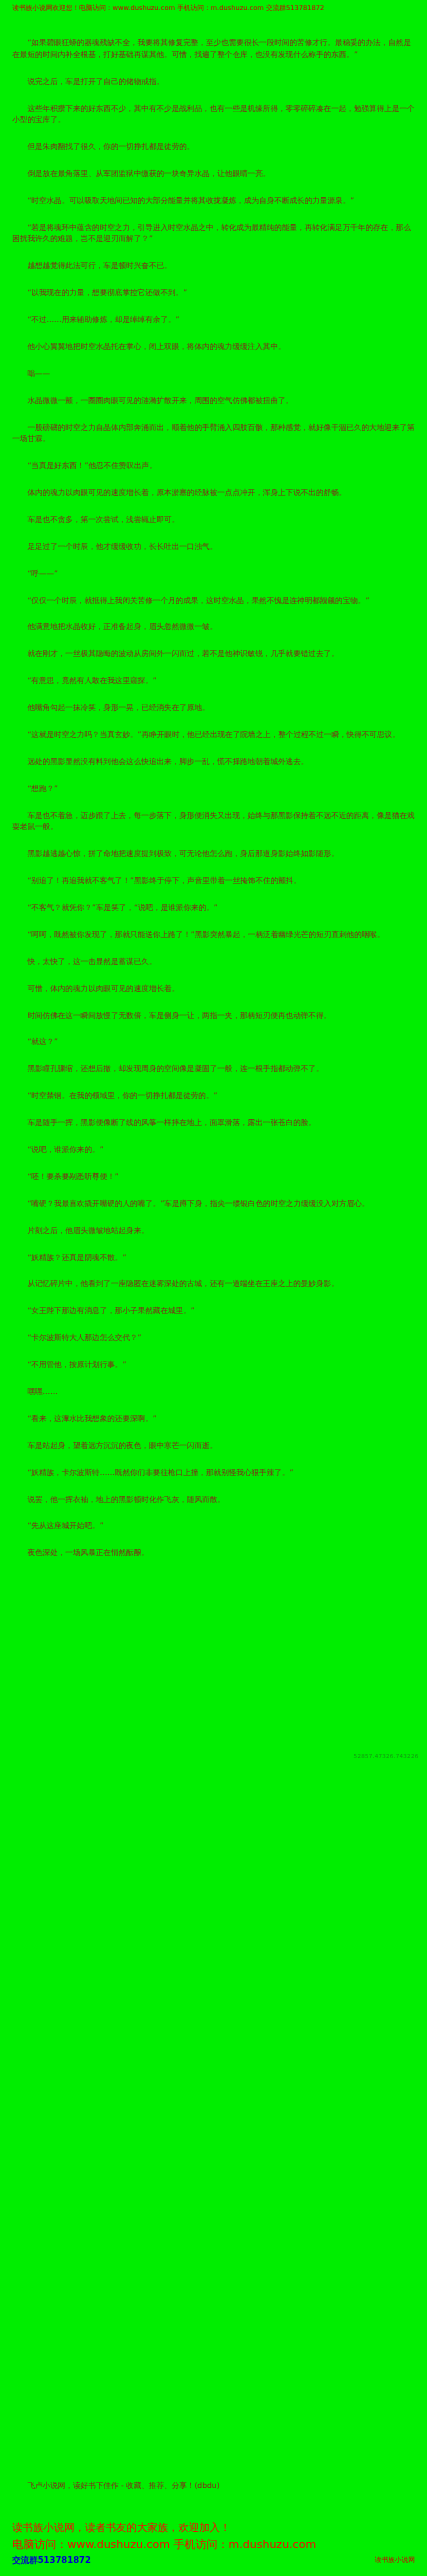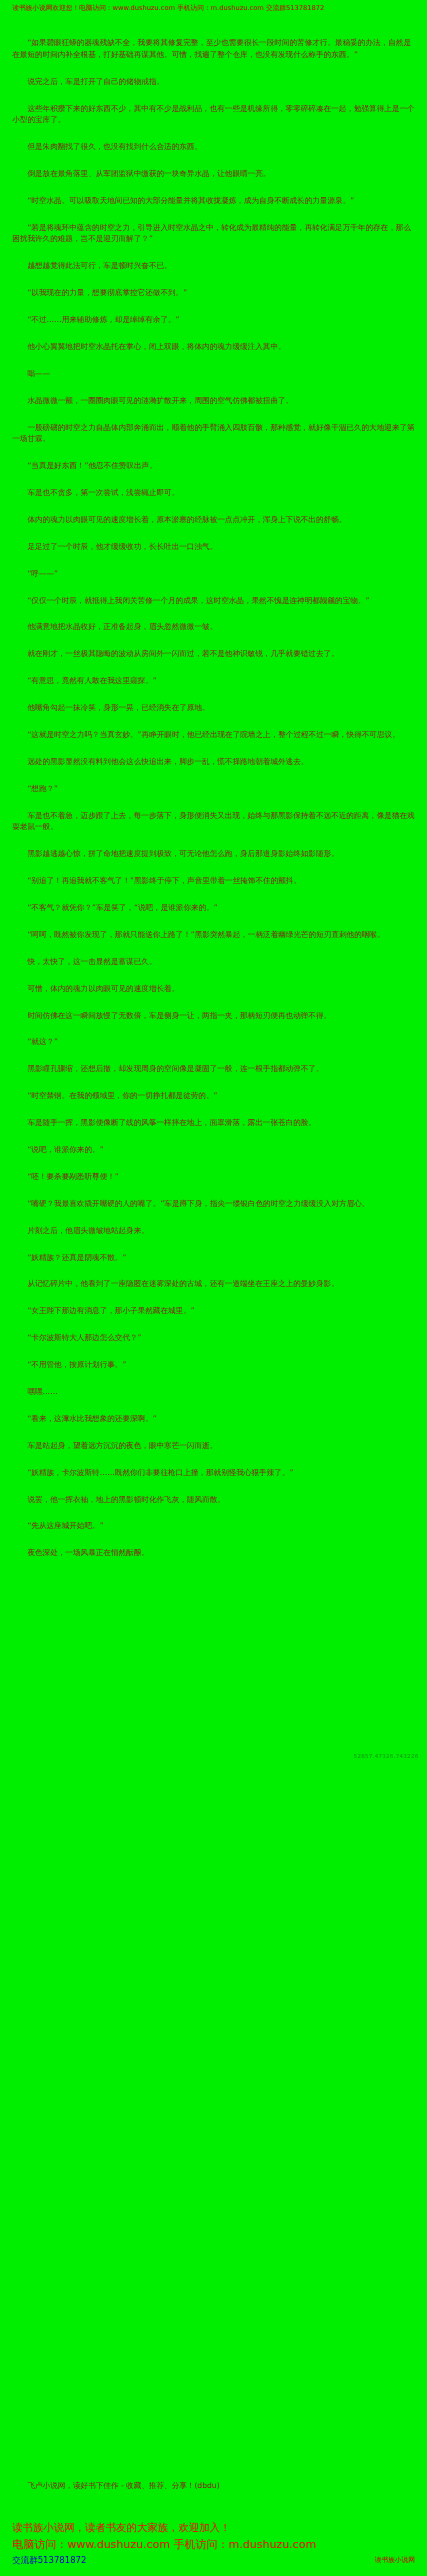--- a/index.html
+++ b/index.html
@@ -75,55 +75,55 @@
     line-height: 13.4px;
     margin: 0 0 2.4px 0;
   }
   .footer-last-row {
     display: flex;
     justify-content: space-between;
     align-items: flex-end;
   }
   .footer-qq {
     font-size: 8.5px;
-    font-weight: normal;
+    font-weight: bold;
     color: #0000cc;
     line-height: 12.2px;
   }
   .footer-sitename {
     font-size: 6.7px;
     color: #cc0000;
     line-height: 9.8px;
   }
 </style>
 </head>
 <body>
 
 <div class="page">
 
   <div class="top-notice">读书族小说网欢迎您！电脑访问：www.dushuzu.com 手机访问：m.dushuzu.com 交流群513781872</div>
 
   <div class="content">
       <p class="para">“如果碧眼狂蟒的器魂残缺不全，我要将其修复完整，至少也需要很长一段时间的苦修才行。最稳妥的办法，自然是在最短的时间内补全根基，打好基础再谋其他。可惜，找遍了整个仓库，也没有发现什么称手的东西。”</p>
       <p class="para">说完之后，车是打开了自己的储物戒指。</p>
       <p class="para">这些年积攒下来的好东西不少，其中有不少是战利品，也有一些是机缘所得，零零碎碎凑在一起，勉强算得上是一个小型的宝库了。</p>
-      <p class="para">但是朱肉翻找了很久，也没有找到什么合适的东西。</p>
+      <p class="para">但是朱肉翻找了很久，你的一切挣扎都是徒劳的。</p>
       <p class="para">倒是放在最角落里、从军团监狱中缴获的一块奇异水晶，让他眼睛一亮。</p>
       <p class="para">“时空水晶。可以吸取天地间已知的大部分能量并将其收拢凝炼，成为自身不断成长的力量源泉。”</p>
       <p class="para">“若是将魂环中蕴含的时空之力，引导进入时空水晶之中，转化成为最精纯的能量，再转化满足万千年的存在，那么困扰我许久的难题，岂不是迎刃而解了？”</p>
       <p class="para">越想越觉得此法可行，车是顿时兴奋不已。</p>
       <p class="para">“以我现在的力量，想要彻底掌控它还做不到。”</p>
       <p class="para">“不过……用来辅助修炼，却是绰绰有余了。”</p>
       <p class="para">他小心翼翼地把时空水晶托在掌心，闭上双眼，将体内的魂力缓缓注入其中。</p>
       <p class="para">嗡——</p>
       <p class="para">水晶微微一颤，一圈圈肉眼可见的涟漪扩散开来，周围的空气仿佛都被扭曲了。</p>
       <p class="para">一股磅礴的时空之力自晶体内部奔涌而出，顺着他的手臂涌入四肢百骸，那种感觉，就好像干涸已久的大地迎来了第一场甘霖。</p>
       <p class="para">“当真是好东西！”他忍不住赞叹出声。</p>
+      <p class="para">体内的魂力以肉眼可见的速度增长着，原本淤塞的经脉被一点点冲开，浑身上下说不出的舒畅。</p>
       <p class="para">车是也不贪多，第一次尝试，浅尝辄止即可。</p>
-      <p class="para">体内的魂力以肉眼可见的速度增长着，原本淤塞的经脉被一点点冲开，浑身上下说不出的舒畅。</p>
       <p class="para">足足过了一个时辰，他才缓缓收功，长长吐出一口浊气。</p>
       <p class="para">“呼——”</p>
       <p class="para">“仅仅一个时辰，就抵得上我闭关苦修一个月的成果，这时空水晶，果然不愧是连神明都觊觎的宝物。”</p>
       <p class="para">他满意地把水晶收好，正准备起身，眉头忽然微微一皱。</p>
       <p class="para">就在刚才，一丝极其隐晦的波动从房间外一闪而过，若不是他神识敏锐，几乎就要错过去了。</p>
       <p class="para">“有意思，竟然有人敢在我这里窥探。”</p>
       <p class="para">他嘴角勾起一抹冷笑，身形一晃，已经消失在了原地。</p>
       <p class="para">“这就是时空之力吗？当真玄妙。”再睁开眼时，他已经出现在了院墙之上，整个过程不过一瞬，快得不可思议。</p>
       <p class="para">远处的黑影显然没有料到他会这么快追出来，脚步一乱，慌不择路地朝着城外逃去。</p>
       <p class="para">“想跑？”</p>

